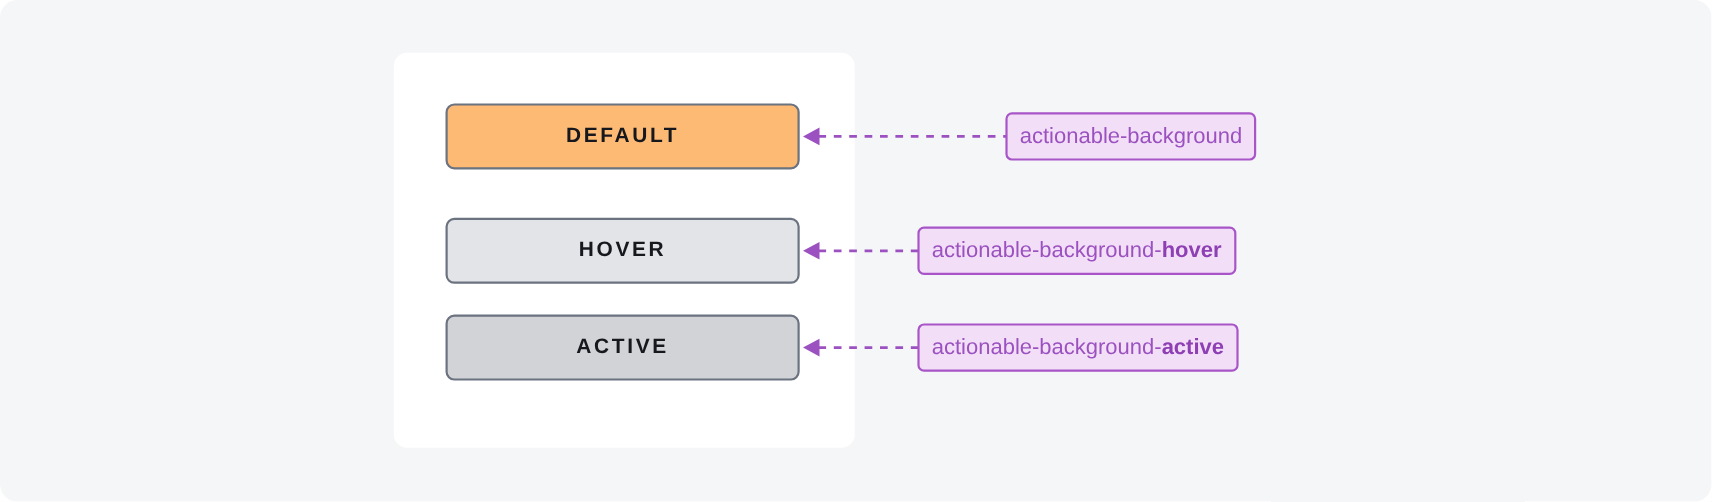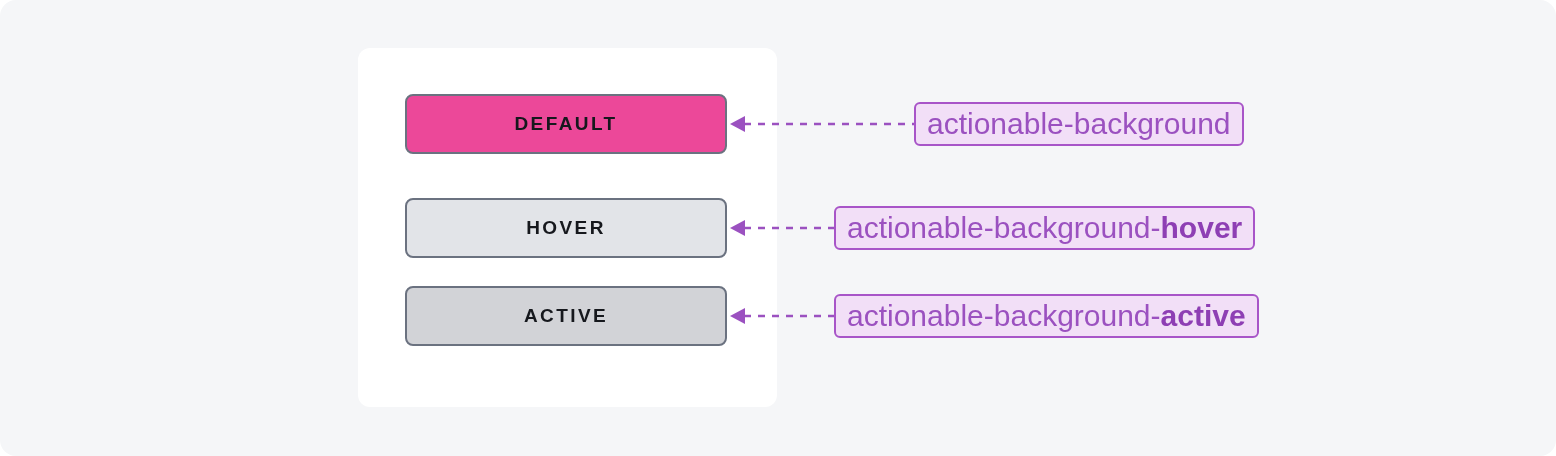--- a/index.html
+++ b/index.html
@@ -59,21 +59,21 @@
     display: flex;
     align-items: center;
     justify-content: center;
     font-size: 19px;
     font-weight: bold;
     letter-spacing: 2.4px;
     color: #16181d;
     text-transform: uppercase;
     background: #ffffff;
   }
-  .state-btn.is-default { background: #ec4899; }
+  .state-btn.is-default { background: #fdba74; }
   .state-btn.is-hover   { background: #e2e4e8; }
   .state-btn.is-active  { background: #d2d3d7; }
 
   
   .connector {
     position: absolute;
     top: 0;
     height: 60px;
     pointer-events: none;
   }
@@ -85,21 +85,21 @@
     top: 0;
     height: 44px;
     margin-top: 8px;
     box-sizing: border-box;
     display: flex;
     align-items: center;
     padding: 0 11px;
     background: #f2dff7;
     border: 2px solid #a855c8;
     border-radius: 6px;
-    font-size: 30px;
+    font-size: 20px;
     color: #9b51c0;
     white-space: nowrap;
     line-height: 1;
   }
   .token-label .emph {
     font-weight: bold;
     color: #8e3fb4;
   }
 </style>
 </head>

